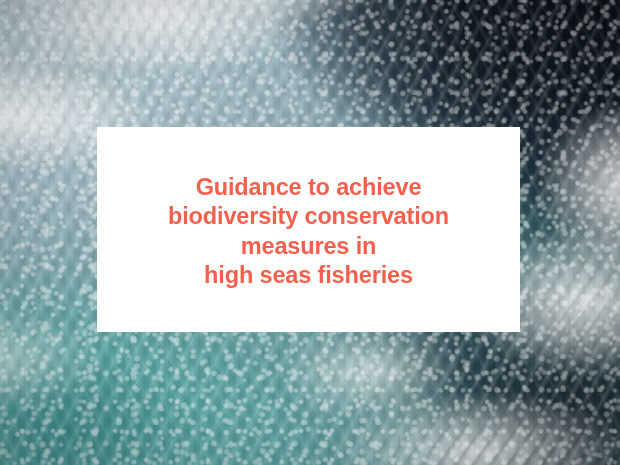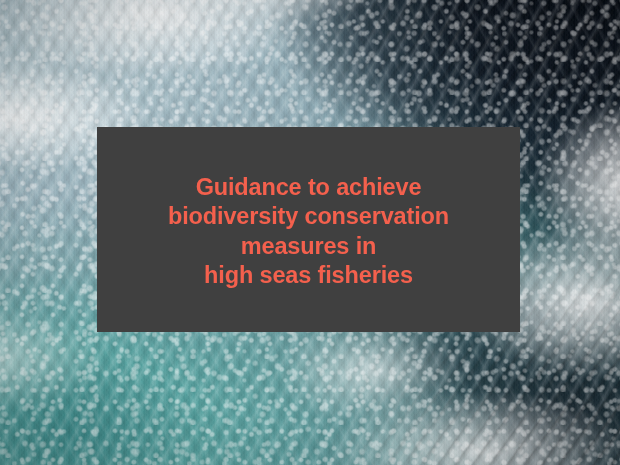--- a/index.html
+++ b/index.html
@@ -148,21 +148,21 @@
     background: radial-gradient(ellipse 78% 78% at 50% 50%, rgba(0,0,0,0) 52%, rgba(0,0,0,0.22) 100%);
   }
 
   
   .title-panel {
     position: absolute;
     left: 97px;
     top: 127px;
     width: 423px;
     height: 205px;
-    background: #404040;
+    background: #ffffff;
     display: flex;
     align-items: center;
     justify-content: center;
     box-sizing: border-box;
     padding: 6px 14px 2px;
   }
 
   .title-text {
     margin: 0;
     text-align: center;

